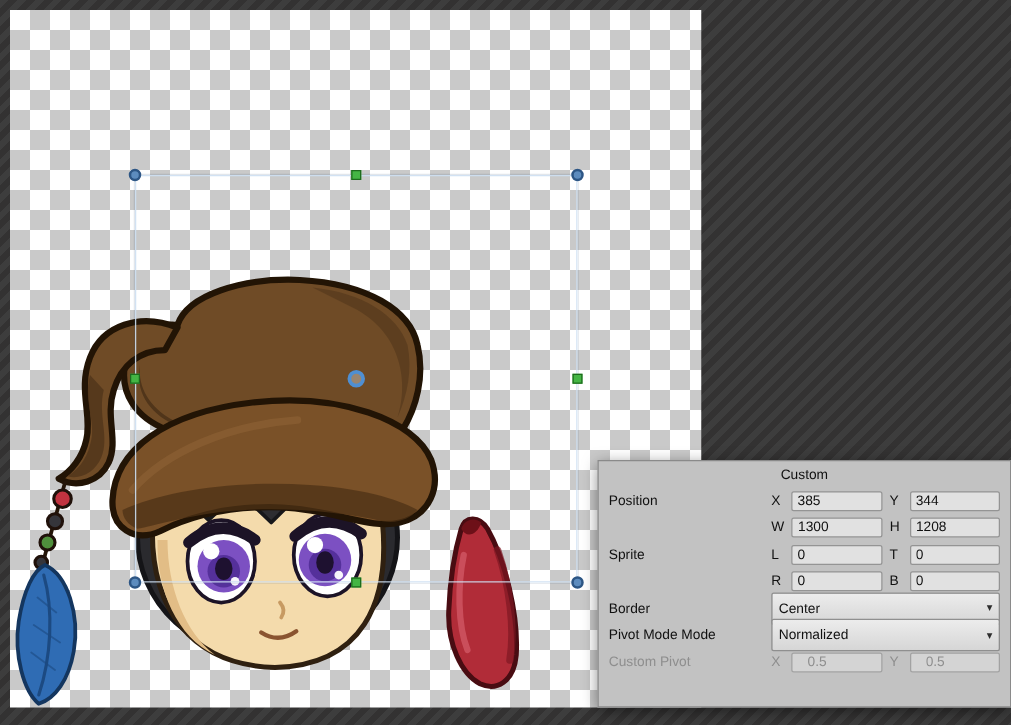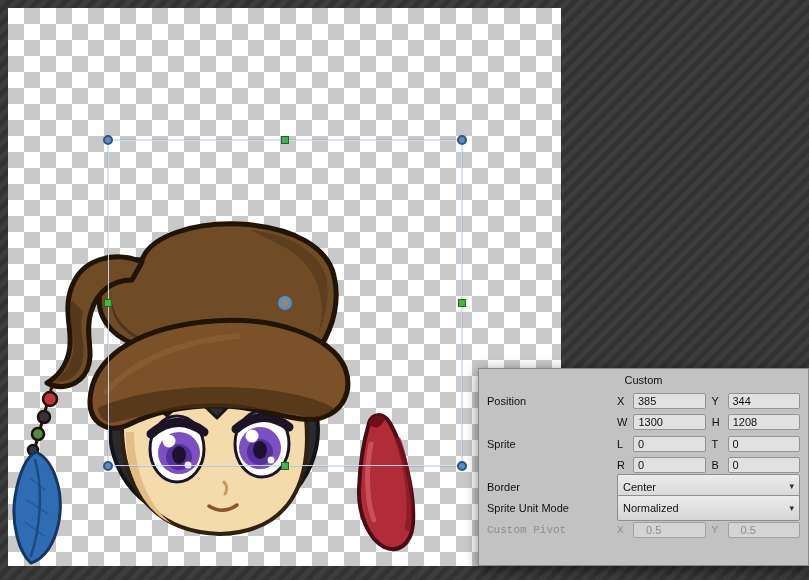--- a/index.html
+++ b/index.html
@@ -65,21 +65,21 @@
   }
   .fld:disabled { color:#8e8e8e; background:#d4d4d4; border-color:#a2a2a2;padding-left:12px; }
   .dd {
     flex:1; height:16px; min-width:0;
     background:linear-gradient(#ececec,#d6d6d6);
     border:1px solid #8f8f8f; border-radius:2px;
     display:flex; align-items:center; justify-content:space-between;
     padding:12px 5px; cursor:default;
   }
   .dd .arrow { font-size:9px; color:#2e2e2e; line-height:1; }
-  .dim { color:#8e8e8e;font-family:Liberation Mono, monospace; }
+  .dim { color:#8e8e8e; }
 </style>
 </head>
 <body>
 
 <div class="texture-area">
 
   <svg width="809" height="580" viewBox="0 0 809 580">
     <g stroke-linejoin="round" stroke-linecap="round">
 
       <g>
@@ -222,21 +222,21 @@
     <span class="lbl">Border</span>
     <div class="ctl">
       <div class="dd">
         <span>Center</span>
         <span class="arrow">▾</span>
       </div>
     </div>
   </div>
 
   <div class="prow">
-    <span class="lbl">Sprite Unit Mode</span>
+    <span class="lbl">Pivot Mode Mode</span>
     <div class="ctl">
       <div class="dd">
         <span>Normalized</span>
         <span class="arrow">▾</span>
       </div>
     </div>
   </div>
 
   <div class="prow">
     <span class="lbl dim">Custom Pivot</span>

